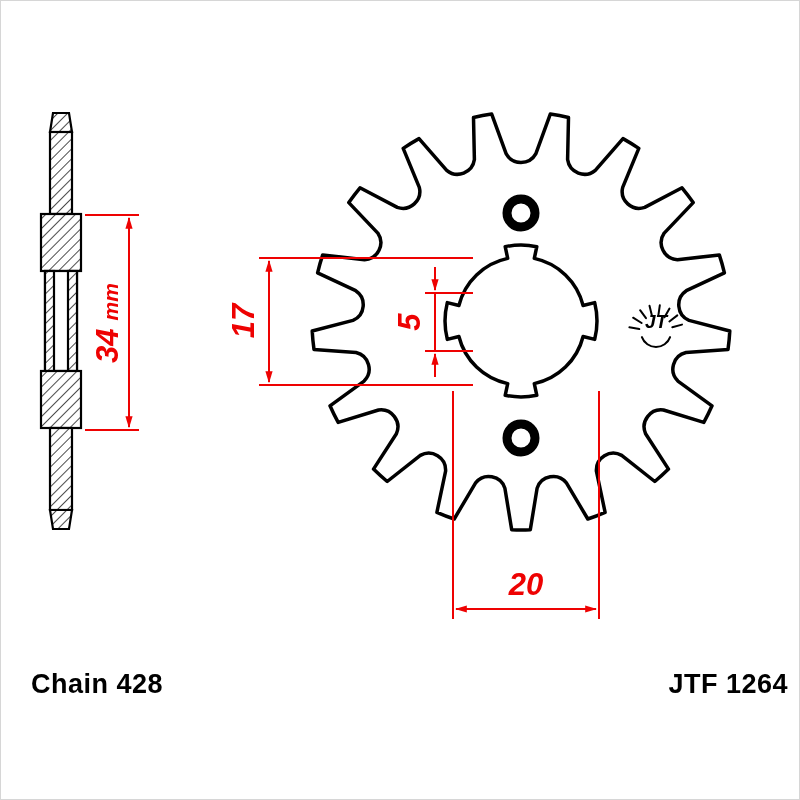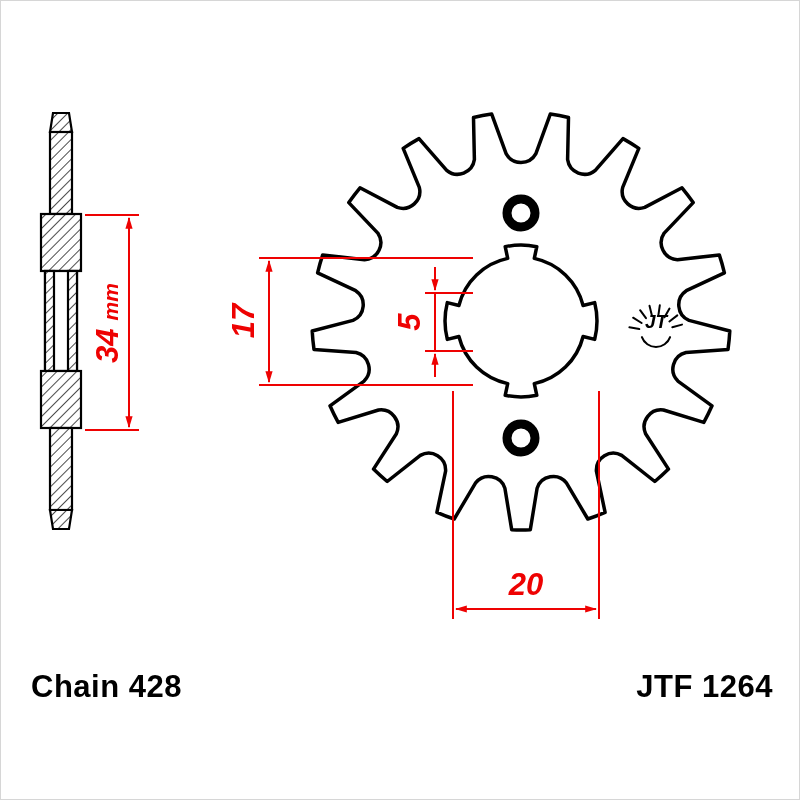--- a/index.html
+++ b/index.html
@@ -2,23 +2,23 @@
 <html style="--dim-red: #ee0202;"><head>
 <meta charset="utf-8">
 <style>
   html,body{margin:0;padding:0;background:#ffffff;}
   .canvas{
     position:relative;width:800px;height:800px;background:#ffffff;
     border:1px solid #d6d6d6;box-sizing:border-box;
     font-family:"Liberation Sans",sans-serif;overflow:hidden;
   }
   svg{position:absolute;left:0;top:0;}
-  .label{position:absolute;font-weight:bold;font-size:31px;color:#000;letter-spacing:0.5px;}
+  .label{position:absolute;font-weight:bold;font-size:27px;color:#000;letter-spacing:0.5px;}
   .chain{left:30px;top:668px;}
-  .part{right:26px;top:668px;}
+  .part{right:11px;top:668px;}
   .hatched{fill:url(#hatch);stroke:#000;stroke-width:2.2;}
   .plain{fill:#fff;stroke:#000;stroke-width:2.2;}
   .gear{fill:#fff;stroke:#000;stroke-width:3.5;stroke-linejoin:round;}
   .bore{fill:#fff;stroke:#000;stroke-width:3.5;stroke-linejoin:round;}
   .bolt-hole{fill:#fff;stroke:#000;stroke-width:9;}
   .dim{stroke:var(--dim-red,#ee0202);stroke-width:2;fill:none;}
   .dimtext{fill:var(--dim-red,#ee0202);font-style:italic;font-weight:600;font-size:31px;font-family:"Liberation Sans",sans-serif;}
   .unit{font-size:21px;}
   .logo-stroke{stroke:#000;stroke-width:2;fill:none;stroke-linecap:round;}
   .logo-text{font-size:19px;font-weight:bold;font-style:italic;fill:#000;font-family:"Liberation Sans",sans-serif;}

